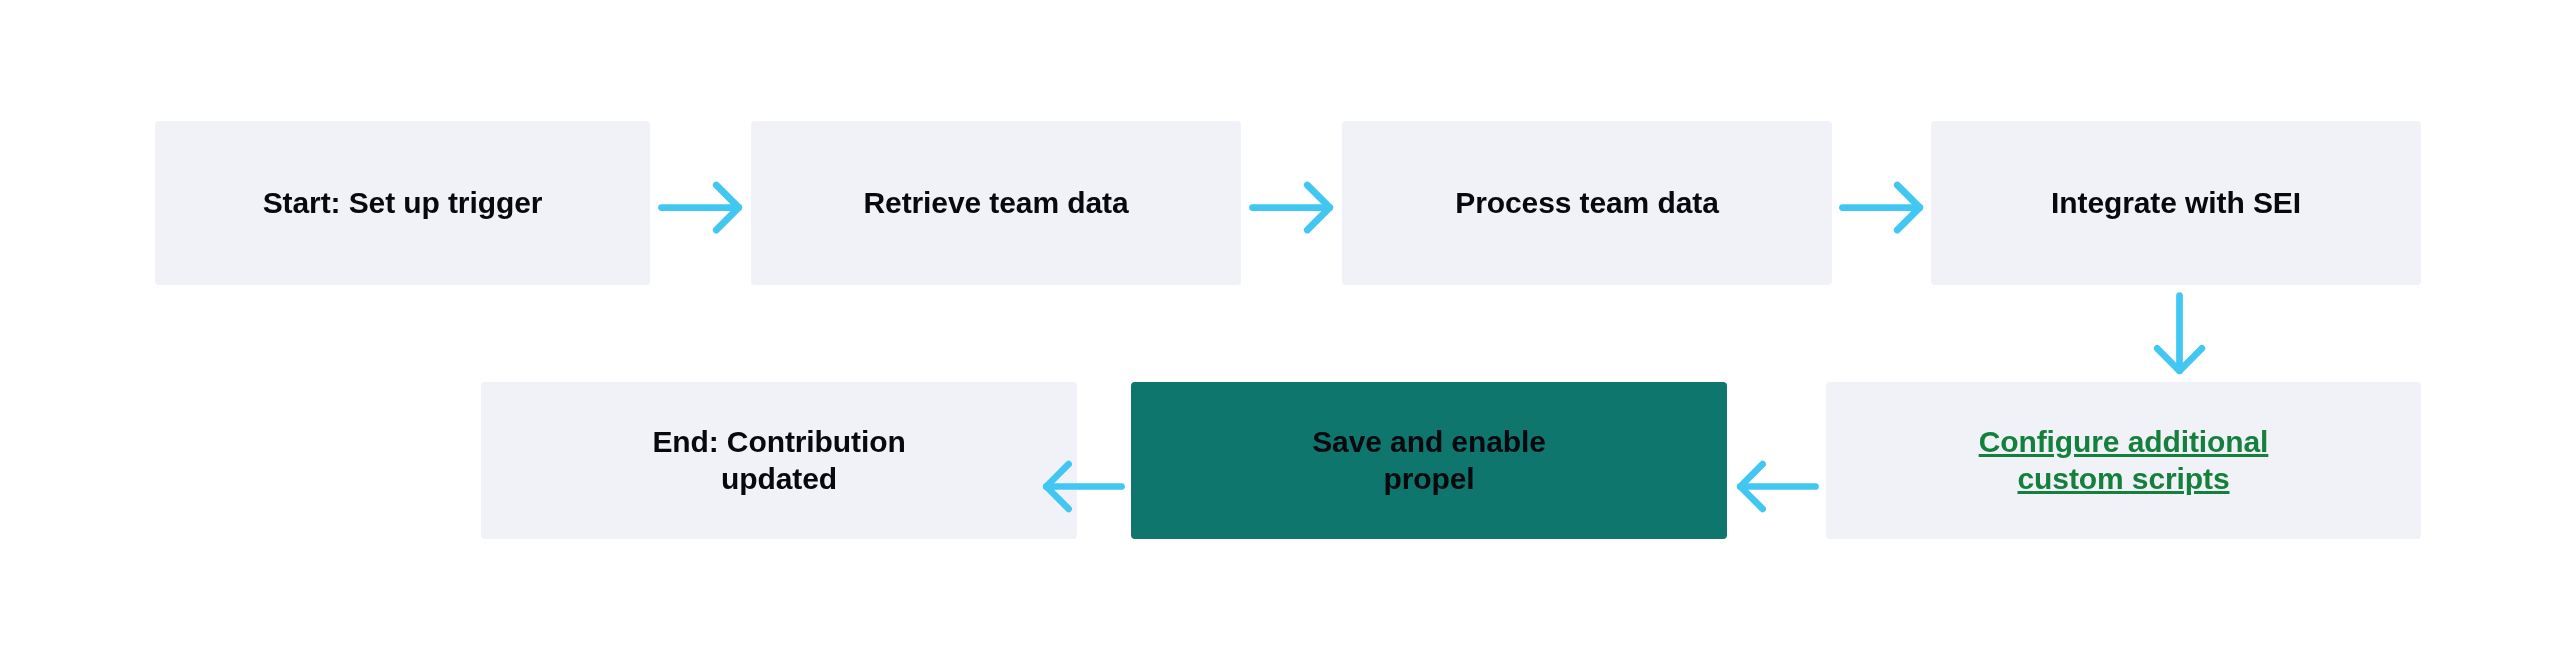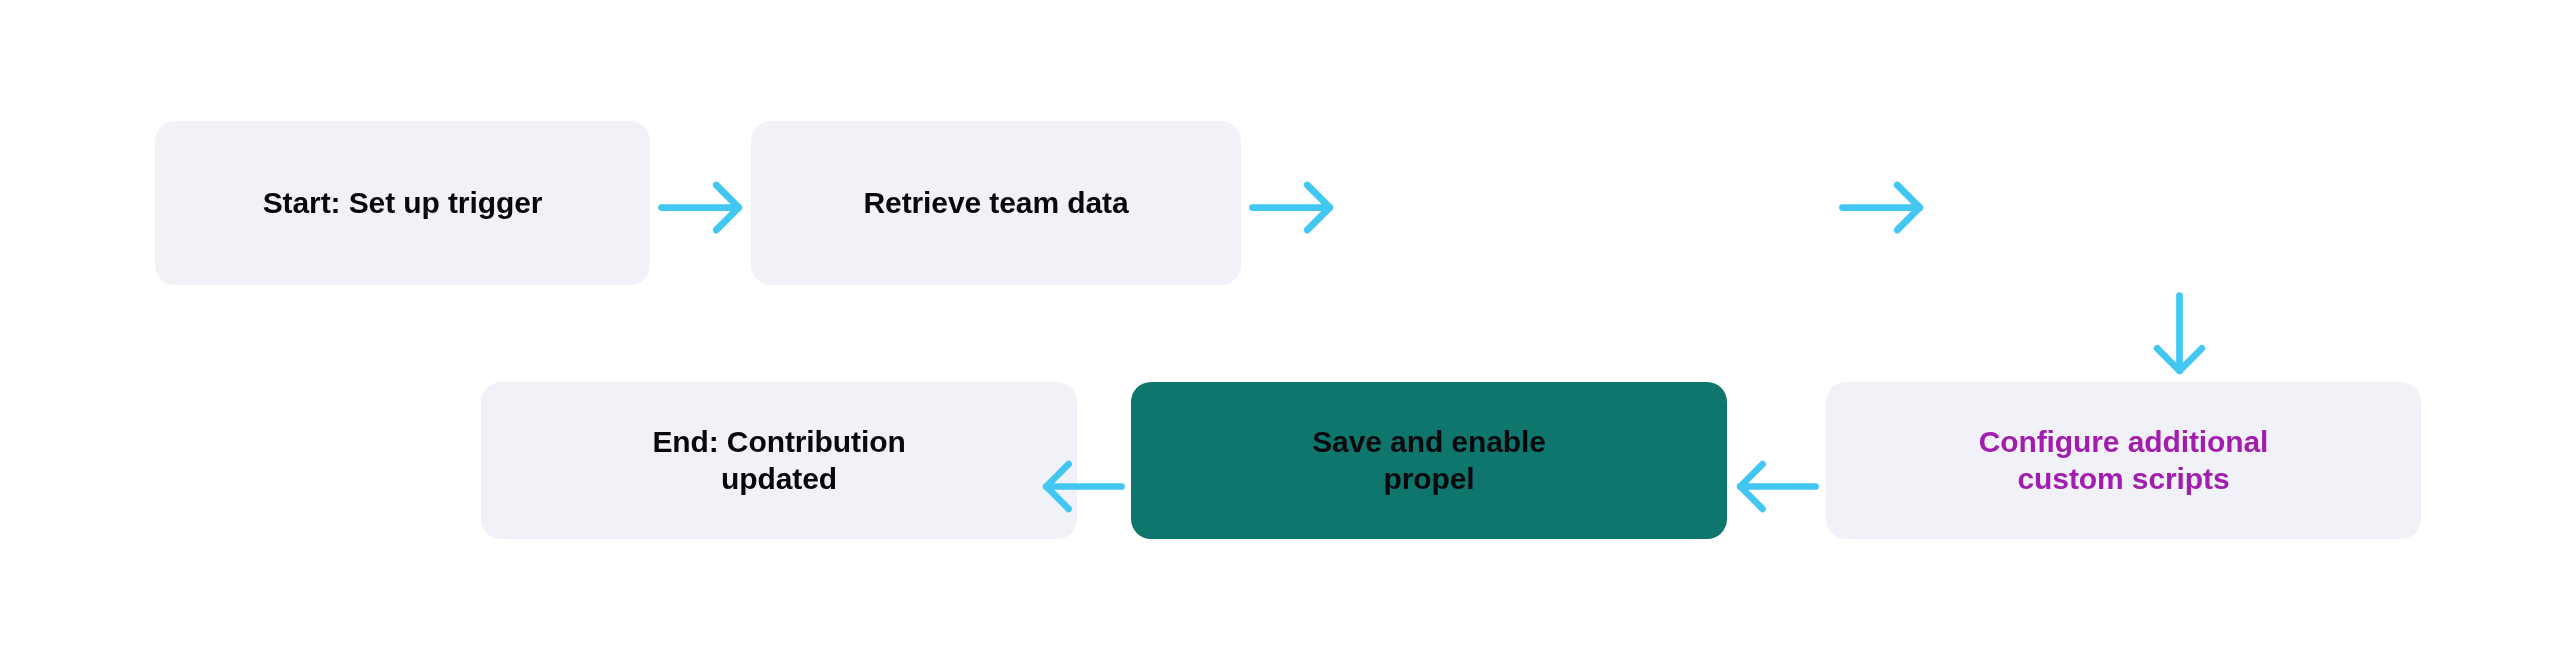--- a/index.html
+++ b/index.html
@@ -14,21 +14,21 @@
   #canvas {
     position: relative;
     width: 2576px;
     height: 669px;
     background: #ffffff;
     overflow: hidden;
   }
   .node {
     position: absolute;
     background: #f1f2f7;
-    border-radius: 20px;
+    border-radius: 4px;
     display: flex;
     align-items: center;
     justify-content: center;
     box-sizing: border-box;
     padding: 6px 13.4px;
   }
   .node-label {
     font-size: 30px;
     font-weight: bold;
     color: #07090d;
@@ -49,22 +49,28 @@
 </head>
 <body>
 
 <div id="canvas" style="background: rgb(255, 255, 255);">
     <div class="node" style="left: 155px; top: 121px; width: 495px; height: 164px; background: rgb(241, 242, 247);">
       <div class="node-label" style="color: rgb(7, 9, 13);">Start: Set up trigger</div>
     </div>
     <div class="node" style="left: 751px; top: 121px; width: 490px; height: 164px; background: rgb(241, 242, 247);">
       <div class="node-label" style="color: rgb(7, 9, 13);">Retrieve team data</div>
     </div>
+    <div class="node" style="left: 1342px; top: 121px; width: 490px; height: 164px; background: rgb(241, 242, 247);">
+      <div class="node-label" style="color: rgb(7, 9, 13);">Process team data</div>
+    </div>
+    <div class="node" style="left: 1931px; top: 121px; width: 490px; height: 164px; background: rgb(241, 242, 247);">
+      <div class="node-label" style="color: rgb(7, 9, 13);">Integrate with SEI</div>
+    </div>
     <div class="node" style="left: 1826px; top: 382px; width: 595px; height: 157px; background: rgb(241, 242, 247);">
-      <div class="node-label" style="color: #a21caf;">Configure additional
+      <div class="node-label" style="color: #15803d; text-decoration: underline;">Configure additional
 custom scripts</div>
     </div>
     <div class="node" style="left: 1131px; top: 382px; width: 596px; height: 157px; background: #0f766e;">
       <div class="node-label" style="color: rgb(7, 9, 13);">Save and enable
 propel</div>
     </div>
     <div class="node" style="left: 438px; top: 382px; width: 596px; height: 157px; background: rgb(241, 242, 247); margin-left: 43px;">
       <div class="node-label" style="color: rgb(7, 9, 13);">End: Contribution
 updated</div>
     </div>

